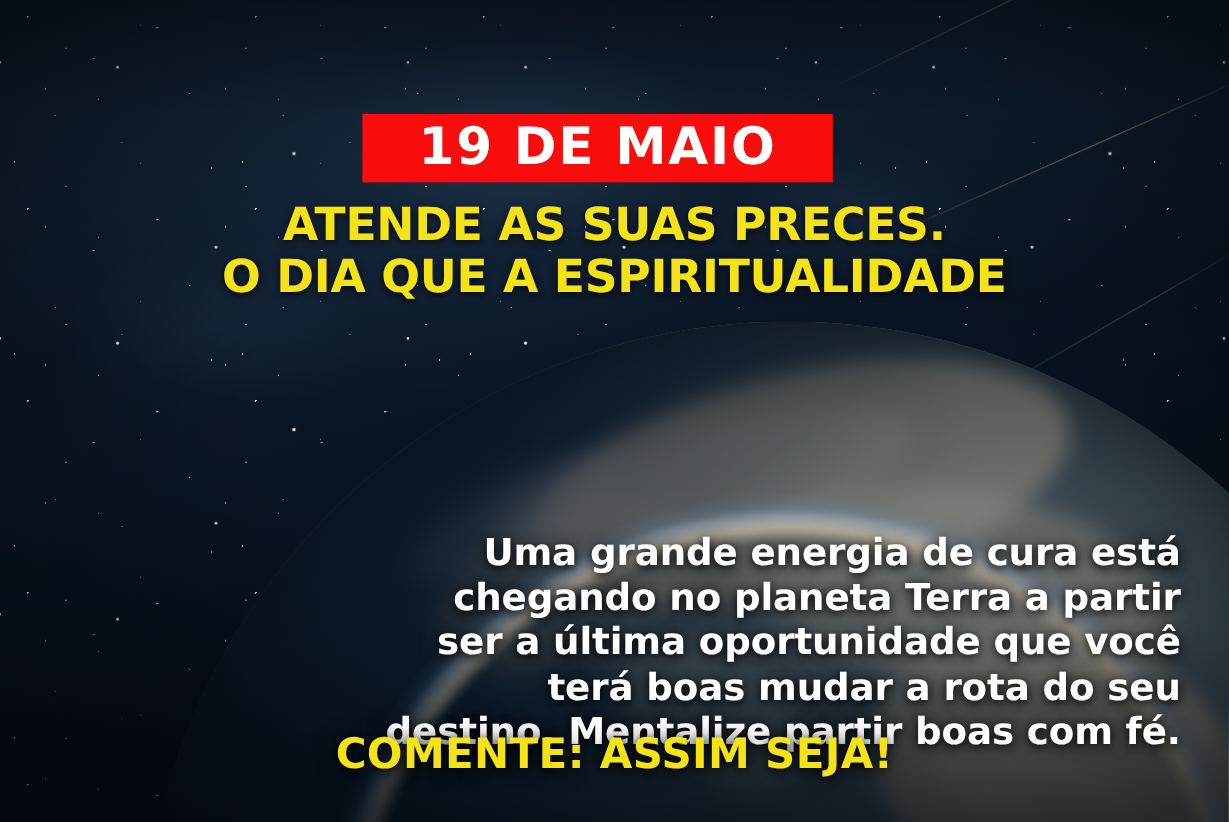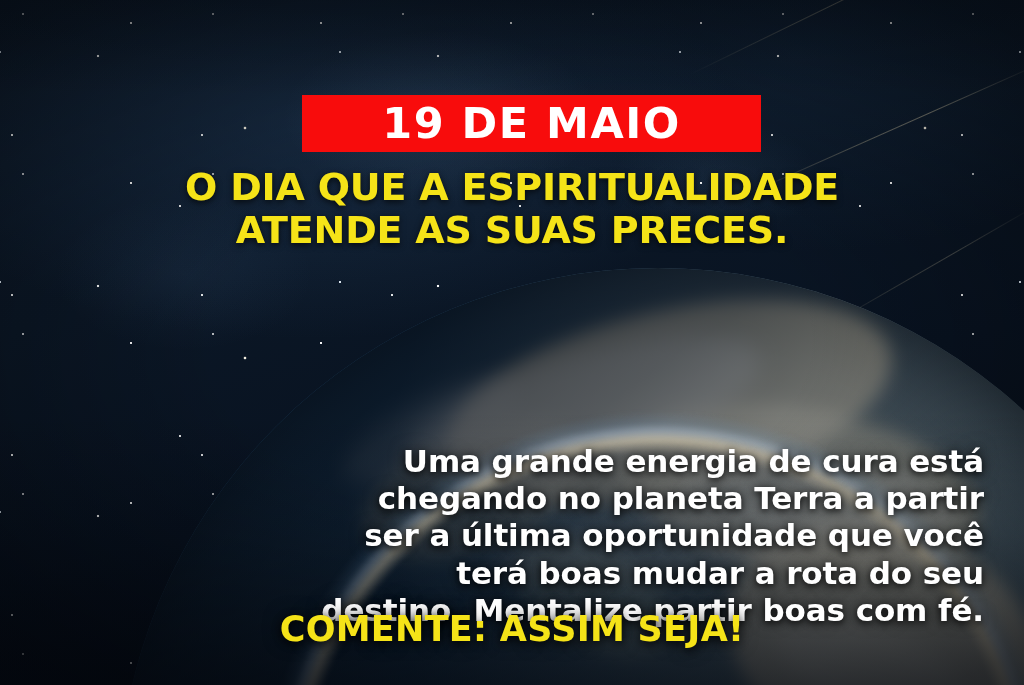--- a/index.html
+++ b/index.html
@@ -172,21 +172,21 @@
   
   .content {
     position: absolute;
     inset: 0;
   }
 
   .date-banner {
     position: absolute;
     left: 302px;
     top: 95px;
-    width: 459px;
+    width: 392px;
     height: 57px;
     background: #f80c0c;
     display: flex;
     align-items: center;
     justify-content: center;
   }
   .date-banner-text {
     color: #ffffff;
     font-size: 43px;
     font-weight: 700;
@@ -278,22 +278,22 @@
 
   <div class="vignette"></div>
 
   <div class="content">
 
     <div class="date-banner">
       <span class="date-banner-text">19 DE MAIO</span>
     </div>
 
     <div class="headline">
+      <span class="headline-line">ATENDE AS SUAS PRECES.</span>
       <span class="headline-line">O DIA QUE A ESPIRITUALIDADE</span>
-      <span class="headline-line">ATENDE AS SUAS PRECES.</span>
     </div>
 
     <div class="body-copy">
       <span class="body-line">Uma grande energia de cura está</span>
       <span class="body-line">chegando no planeta Terra a partir</span>
       <span class="body-line">ser a última oportunidade que você</span>
       <span class="body-line">terá boas mudar a rota do seu</span>
       <span class="body-line">destino. Mentalize partir boas com fé.</span>
     </div>
 

